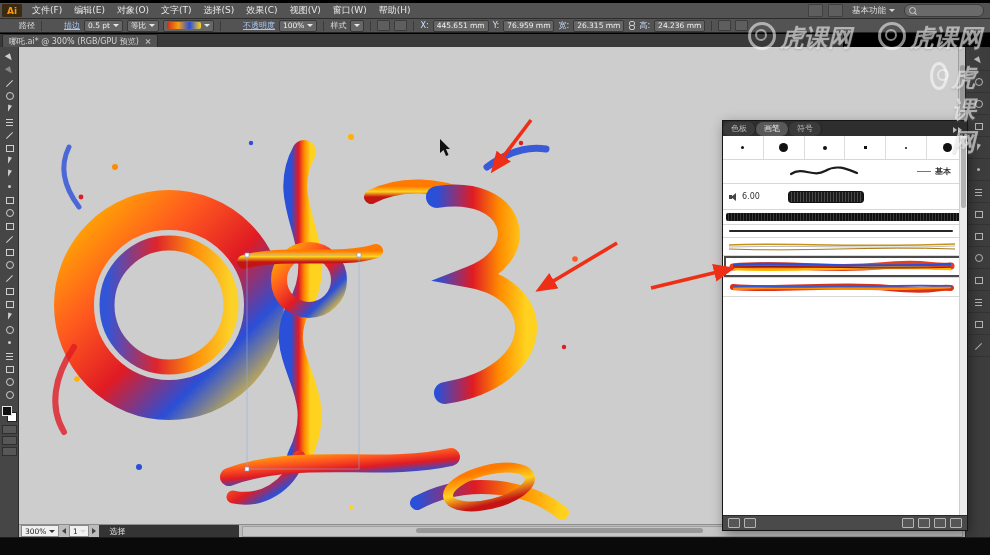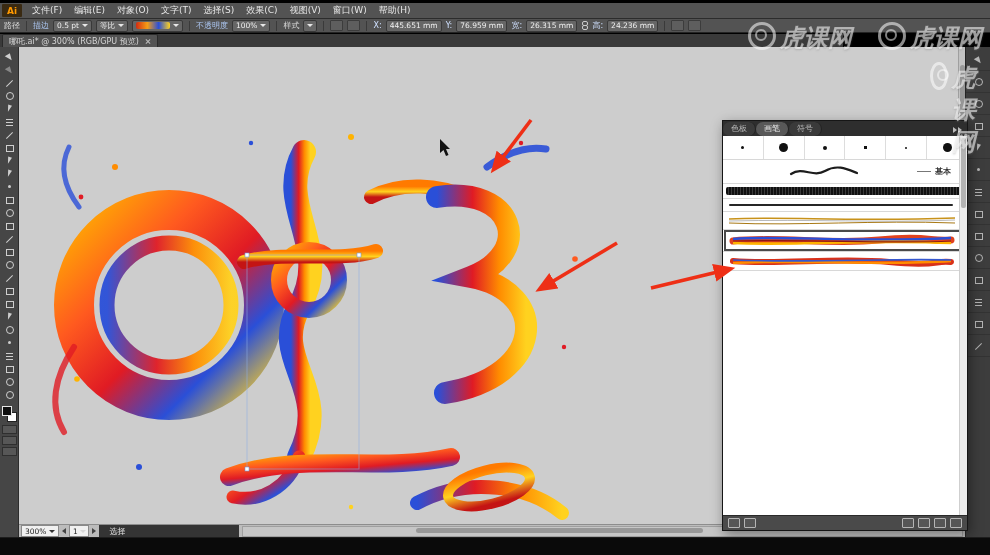--- a/index.html
+++ b/index.html
@@ -16,23 +16,23 @@
   #menubar-right{margin-left:auto;display:flex;align-items:center;gap:5px;padding-right:6px;}
   .mb-ico{width:13px;height:11px;background:#5e5e5e;border:1px solid #404040;border-radius:1px;}
   #workspace{display:flex;align-items:center;gap:3px;font-size:8.5px;color:#ddd;padding:0 4px;}
   #searchbox{width:70px;height:11px;background:#6a6a6a;border:1px solid #3c3c3c;border-radius:6px;
              display:flex;align-items:center;padding:0 4px;gap:3px;}
   .mag{width:5px;height:5px;border:1px solid #ccc;border-radius:50%;position:relative;}
   .mag::after{content:"";position:absolute;width:3px;height:1px;background:#ccc;left:4px;top:5px;transform:rotate(45deg);}
   .tri{width:0;height:0;border-left:3px solid transparent;border-right:3px solid transparent;border-top:3px solid #d8d8d8;display:inline-block;}
   
   #controlbar{left:0;top:19px;width:990px;height:14px;background:#535353;border-bottom:1px solid #242424;
-              display:flex;align-items:center;font-size:8px;color:#dcdcdc;gap:4px;padding-left:4px;box-sizing:border-box;}
+              display:flex;align-items:center;font-size:8px;color:#dcdcdc;gap:4px;padding-left:19px;box-sizing:border-box;}
   .ctl-sep{width:1px;height:10px;background:#3a3a3a;margin:0 2px;}
-  .link{color:#aac4ee;}
+  .link{color:#aac4ee;text-decoration:underline;margin-left:16px;}
   .fld{background:#666;border:1px solid #393939;border-radius:2px;height:10px;display:flex;align-items:center;
        padding:0 3px;gap:3px;color:#f0f0f0;font-size:7.5px;white-space:nowrap;}
   .fld .tri{border-top-color:#e8e8e8;}
   .brush-thumb{width:34px;height:7px;border-radius:2px;background:linear-gradient(90deg,#d22b12,#f59e16,#2a4fd8,#ffd21f);}
   .cbox{width:11px;height:9px;background:#5e5e5e;border:1px solid #3c3c3c;border-radius:1px;}
   .chain{width:7px;height:9px;position:relative;}
   .chain::before,.chain::after{content:"";position:absolute;left:1px;width:4px;height:3px;border:1px solid #ccc;border-radius:2px;}
   .chain::before{top:0;} .chain::after{top:4px;}
   .dimlab{color:#cfe0ff;}
   
@@ -132,20 +132,31 @@
   <div id="ailogo">Ai</div>
   <div class="menu-item">文件(F)</div>
   <div class="menu-item">编辑(E)</div>
   <div class="menu-item">对象(O)</div>
   <div class="menu-item">文字(T)</div>
   <div class="menu-item">选择(S)</div>
   <div class="menu-item">效果(C)</div>
   <div class="menu-item">视图(V)</div>
   <div class="menu-item">窗口(W)</div>
   <div class="menu-item">帮助(H)</div>
+  <div id="menubar-right">
+    <div class="mb-ico"></div>
+    <div class="mb-ico"></div>
+    <div id="workspace">
+      <span>基本功能</span>
+      <span class="tri"></span>
+    </div>
+    <div id="searchbox">
+      <span class="mag"></span>
+    </div>
+  </div>
 </div>
 
 <div class="abs" id="controlbar">
   <span>路径</span>
   <span class="ctl-sep"></span>
   <span class="link">描边</span>
   <span class="fld">
     <span>0.5 pt</span>
       <span class="tri"></span>
   </span>
@@ -456,20 +467,25 @@
     </div>
     <div class="brow" id="row-wave">
       <svg width="70" height="14" viewBox="0 0 70 14" style="margin-left:66px;">
         <path d="M2,9 C14,1 24,13 36,6 S58,4 68,8" fill="none" stroke="#1c1c1c" stroke-width="2.2" stroke-linecap="round"></path>
       </svg>
       <div id="basiclabel">
         <span class="dashline"></span>
         <span class="rowlabel">基本</span>
       </div>
     </div>
+    <div class="brow" id="row-size">
+      <span class="spk"></span>
+      <span class="rowlabel">6.00</span>
+      <span class="ruler-pill"></span>
+    </div>
     <div class="brow" id="row-ruler">
       <span class="fullstrip"></span>
     </div>
     <div class="brow" id="row-scratch">
       <span class="scratchline"></span>
     </div>
     <div class="brow" id="row-gold">
       <svg width="230" height="13" viewBox="0 0 230 13" style="margin-left:4px;">
         <path d="M2,5 C60,2 120,8 228,4" fill="none" stroke="#c8921a" stroke-width="1.4"></path>
         <path d="M2,9 C70,12 150,6 228,9" fill="none" stroke="#a87814" stroke-width="1"></path>

